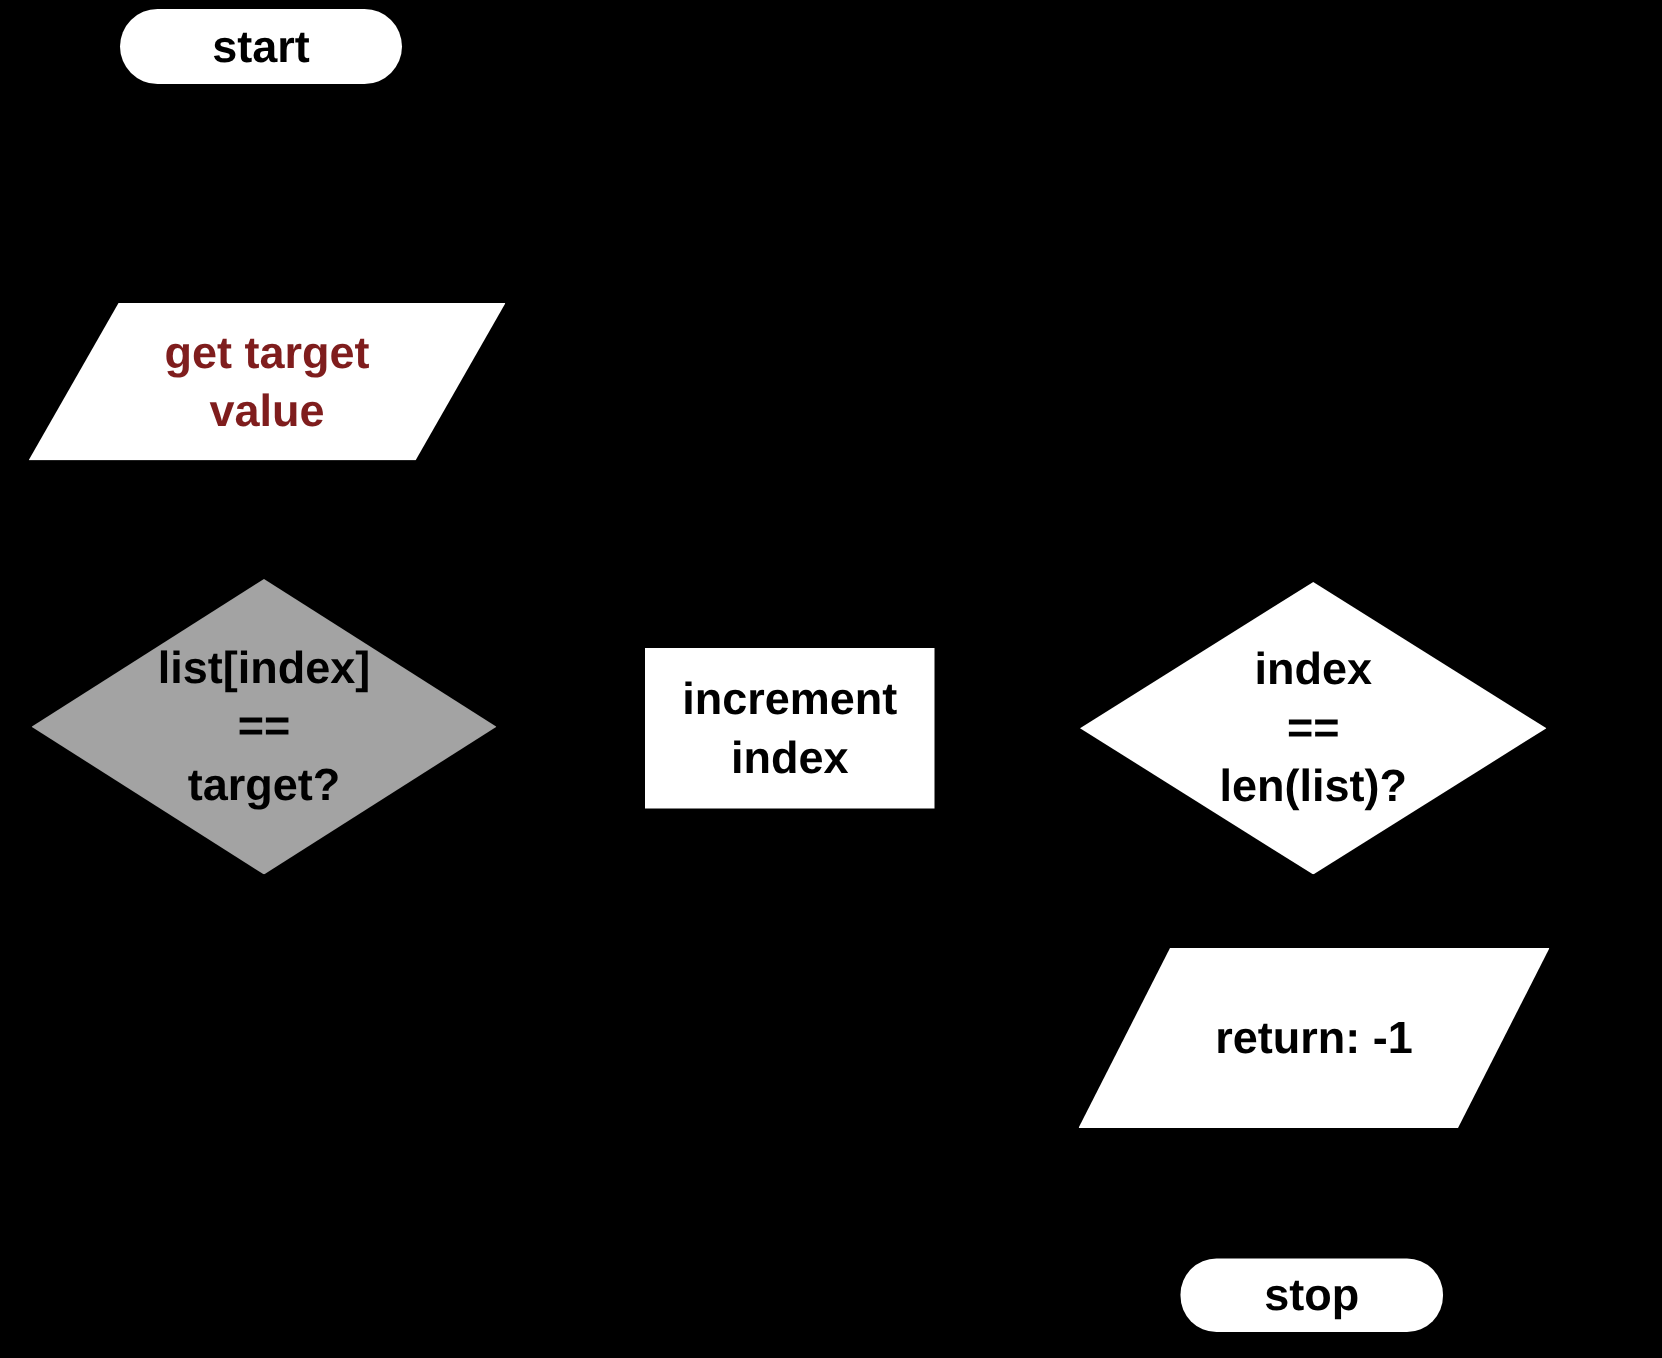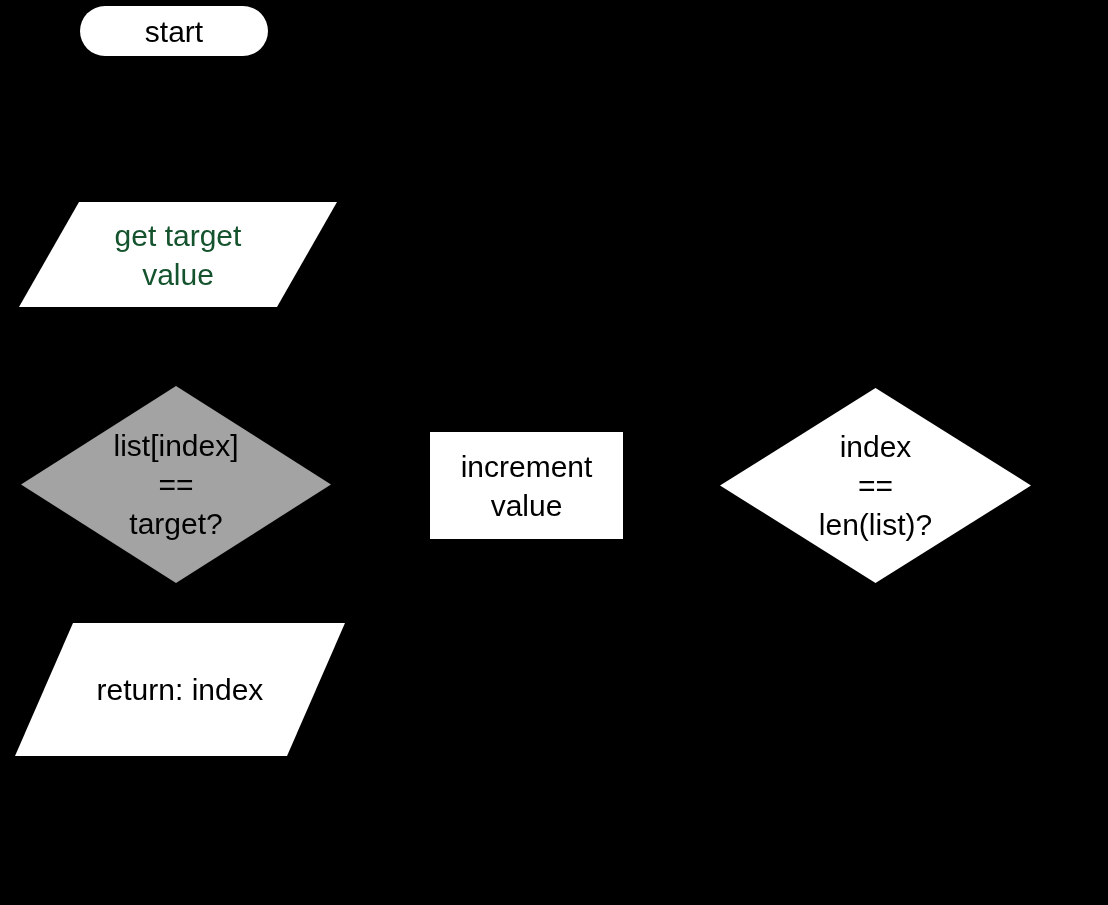--- a/index.html
+++ b/index.html
@@ -10,20 +10,21 @@
     width: 1108px;
     height: 905px;
     position: relative;
     background: #000000;
     overflow: hidden;
     font-family: "Liberation Sans", sans-serif;
   }
   .canvas {
     position: absolute;
     inset: 0;
+    font-weight: bold;
   }
   .node {
     position: absolute;
     background: #ffffff;
     color: #000000;
     display: flex;
     align-items: center;
     justify-content: center;
     text-align: center;
     font-size: 30px;
@@ -59,41 +60,44 @@
 </head>
 <body style="background: rgb(0, 0, 0);">
 
 <div class="canvas">
 
   <div class="node terminator" id="node-start" style="background: rgb(255, 255, 255); color: rgb(0, 0, 0);">
     <span class="label">start</span>
   </div>
 
 
-  <div class="node io" id="node-get-target" style="background: rgb(255, 255, 255); color: #14532d;">
+  <div class="node io" id="node-get-target" style="background: rgb(255, 255, 255); color: #7f1d1d;">
     <span class="label">get target
 value</span>
   </div>
 
   <div class="node decision" id="node-check-match" style="background: #a3a3a3; color: rgb(0, 0, 0);">
     <span class="label">list[index]
 ==
 target?</span>
   </div>
 
   <div class="node" id="node-increment" style="background: rgb(255, 255, 255); color: rgb(0, 0, 0);">
     <span class="label">increment
-value</span>
+index</span>
   </div>
 
   <div class="node decision" id="node-check-end" style="background: rgb(255, 255, 255); color: rgb(0, 0, 0);">
     <span class="label">index
 ==
 len(list)?</span>
   </div>
 
-  <div class="node io" id="node-return-index" style="background: rgb(255, 255, 255); color: rgb(0, 0, 0);">
-    <span class="label">return: index</span>
+
+  <div class="node io" id="node-return-neg1" style="background: rgb(255, 255, 255); color: rgb(0, 0, 0);">
+    <span class="label">return: -1</span>
   </div>
 
-
+  <div class="node terminator" id="node-stop" style="background: rgb(255, 255, 255); color: rgb(0, 0, 0);">
+    <span class="label">stop</span>
+  </div>
 
 </div>
 
 </body></html>

